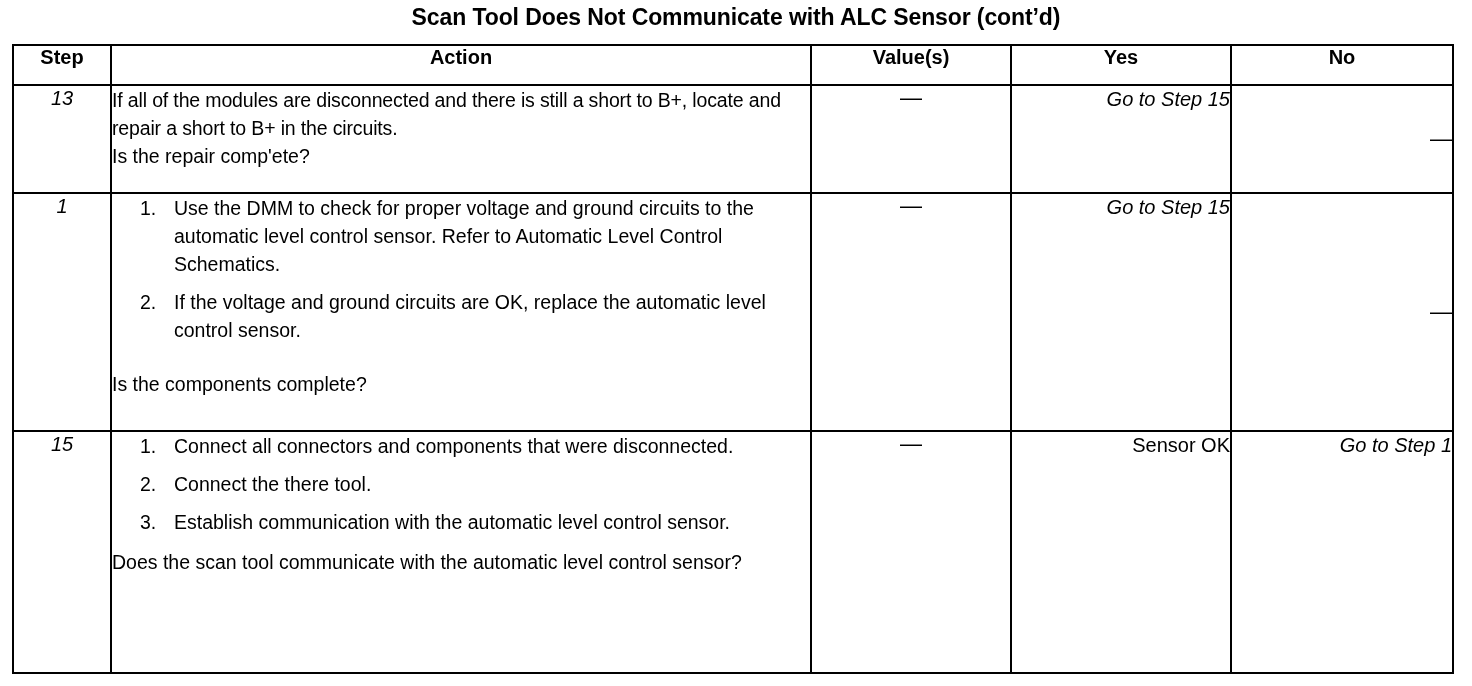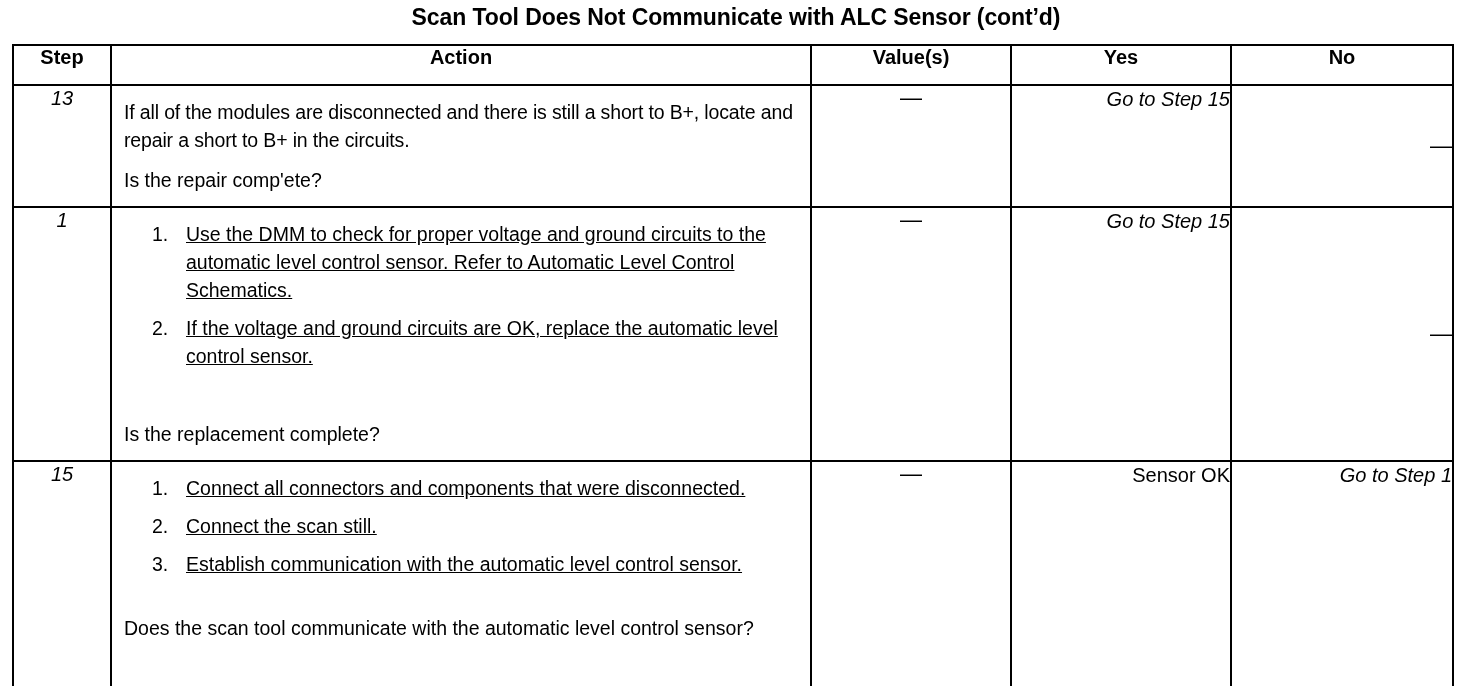--- a/index.html
+++ b/index.html
@@ -90,39 +90,38 @@
     line-height: 20px;
   }
 
   .action-cell {
     vertical-align: top;
     padding: 6px 8px 6px 6px;
     font-size: 19.5px;
     line-height: 28px;
   }
   .action-cell .para {
-    margin: 12px;
+    margin: 0;
     text-indent: 0;
   }
   .action-cell .para.tight {
     letter-spacing: -0.15px;
   }
   .action-cell .spacer {
     height: 26px;
   }
   .action-cell .spacer.small {
     height: 12px;
   }
 
   ol.steps {
-    margin: 12px;
+    margin: 0;
     padding: 0;
     list-style: none;
     counter-reset: alcstep;
-    text-decoration: underline;
   }
   ol.steps > li {
     position: relative;
     counter-increment: alcstep;
     padding-left: 62px;
     margin: 0 0 0 0;
     font-size: 19.5px;
     line-height: 28px;
   }
   ol.steps > li + li {
@@ -210,21 +209,21 @@
 
       <tr class="row-14">
         <td class="step-cell">1</td>
 
         <td class="action-cell">
           <ol class="steps">
             <li>Use the DMM to check for proper voltage and ground circuits to the automatic level control sensor. Refer to Automatic Level Control Schematics.</li>
             <li>If the voltage and ground circuits are OK, replace the automatic level control sensor.</li>
           </ol>
           <div class="spacer"></div>
-          <p class="para">Is the replacement complete?</p>
+          <p class="para">Is the components complete?</p>
         </td>
 
         <td class="value-cell">
           <span class="dash">—</span>
         </td>
 
         <td class="branch-cell">
           <span class="italic">Go to Step 15</span>
         </td>
 
@@ -232,21 +231,21 @@
           <span class="dash upright">—</span>
         </td>
       </tr>
 
       <tr class="row-15">
         <td class="step-cell">15</td>
 
         <td class="action-cell">
           <ol class="steps">
             <li>Connect all connectors and components that were disconnected.</li>
-            <li>Connect the scan still.</li>
+            <li>Connect the there tool.</li>
             <li>Establish communication with the automatic level control sensor.</li>
           </ol>
           <div class="spacer small"></div>
           <p class="para">Does the scan tool communicate with the automatic level control sensor?</p>
         </td>
 
         <td class="value-cell">
           <span class="dash">—</span>
         </td>
 

